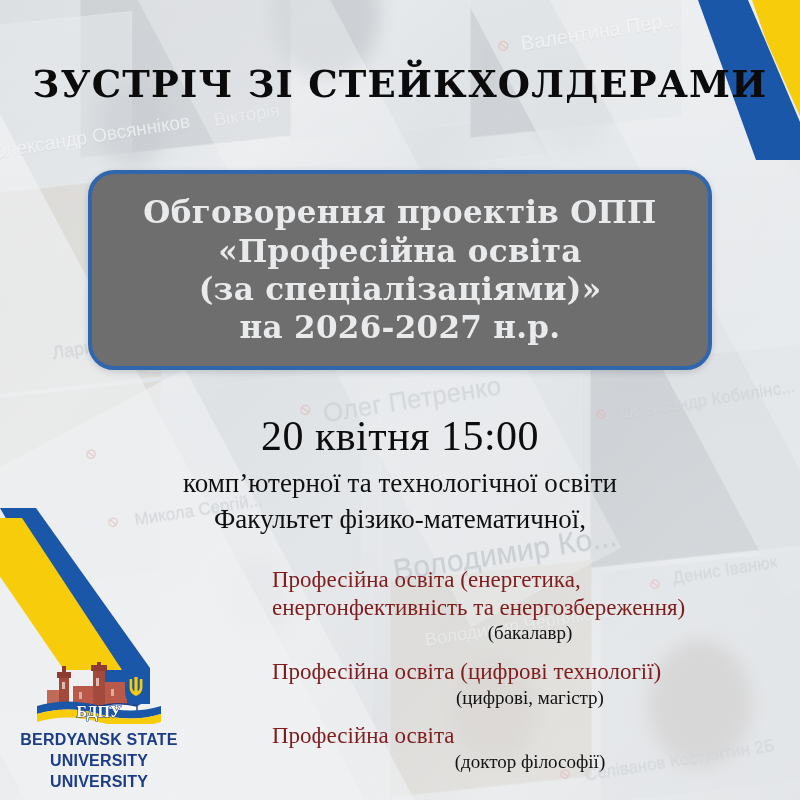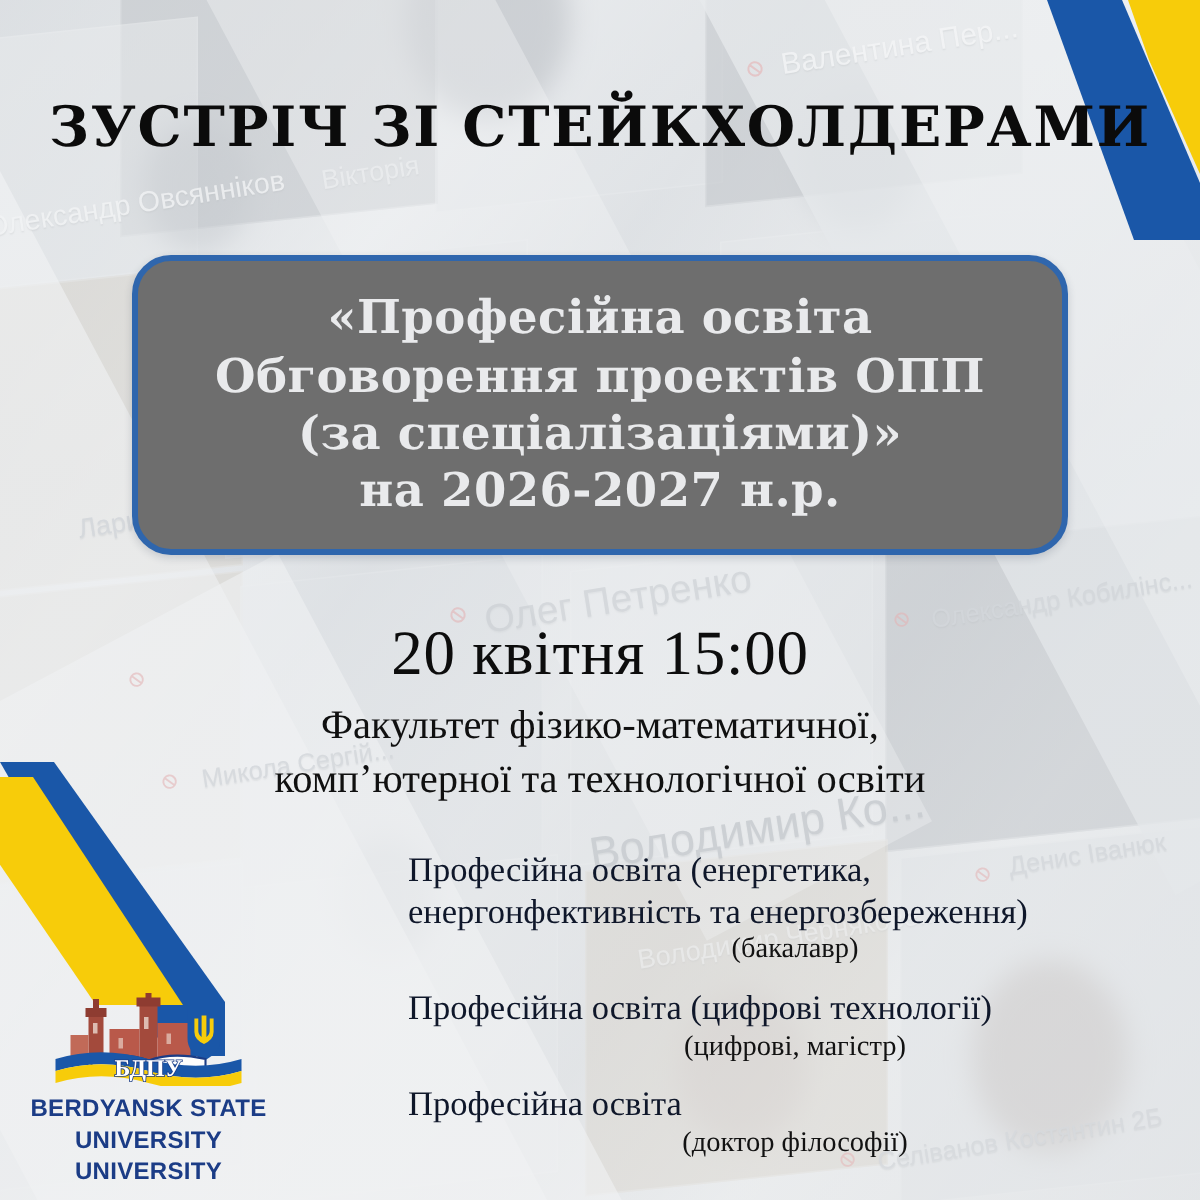--- a/index.html
+++ b/index.html
@@ -160,21 +160,21 @@
     position: absolute;
     left: 272px;
     top: 566px;
     width: 516px;
     z-index: 12;
   }
   .prog { margin-bottom: 13px; }
   .prog-name {
     font-family: "Liberation Serif", serif;
     font-size: 23px;
-    color: #0f172a;
+    color: #7f1d1d;
     line-height: 1.2;
   }
   .prog-level {
     font-family: "Liberation Serif", serif;
     font-size: 19px;
     color: #121212;
     line-height: 1.25;
     text-align: center;
   }
 
@@ -269,30 +269,30 @@
   </svg>
 
   <svg class="ribbon" width="180" height="210" viewBox="0 0 180 210" style="left:0; top:498px; z-index:8;">
     <polygon points="0,10 36,10 150,170 150,206 112,206" fill="#1a57a8"></polygon>
     <polygon points="-40,20 22,20 122,172 64,172" fill="#f7cc0a"></polygon>
   </svg>
 
   <div class="headline">ЗУСТРІЧ ЗІ СТЕЙКХОЛДЕРАМИ</div>
 
   <div class="title-card">
+    <div class="title-line">Обговорення проектів ОПП</div>
     <div class="title-line">«Професійна освіта</div>
-    <div class="title-line">Обговорення проектів ОПП</div>
     <div class="title-line">(за спеціалізаціями)»</div>
     <div class="title-line">на 2026-2027 н.р.</div>
   </div>
 
   <div class="datetime">20 квітня 15:00</div>
   <div class="faculty">
+    <div>комп’ютерної та технологічної освіти</div>
     <div>Факультет фізико-математичної,</div>
-    <div>комп’ютерної та технологічної освіти</div>
   </div>
 
   <div class="programs">
 
     <div class="prog">
       <div class="prog-name">Професійна освіта (енергетика,</div>
       <div class="prog-name">енергонфективність та енергозбереження)</div>
       <div class="prog-level">(бакалавр)</div>
     </div>
 

